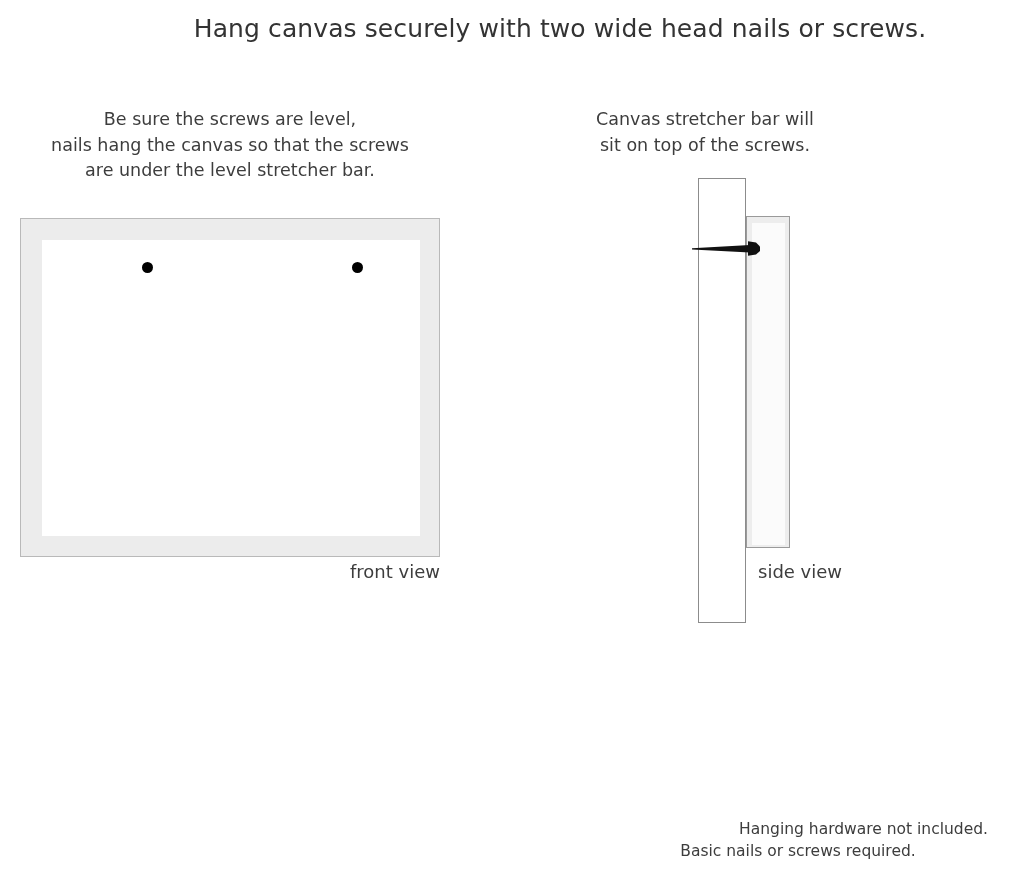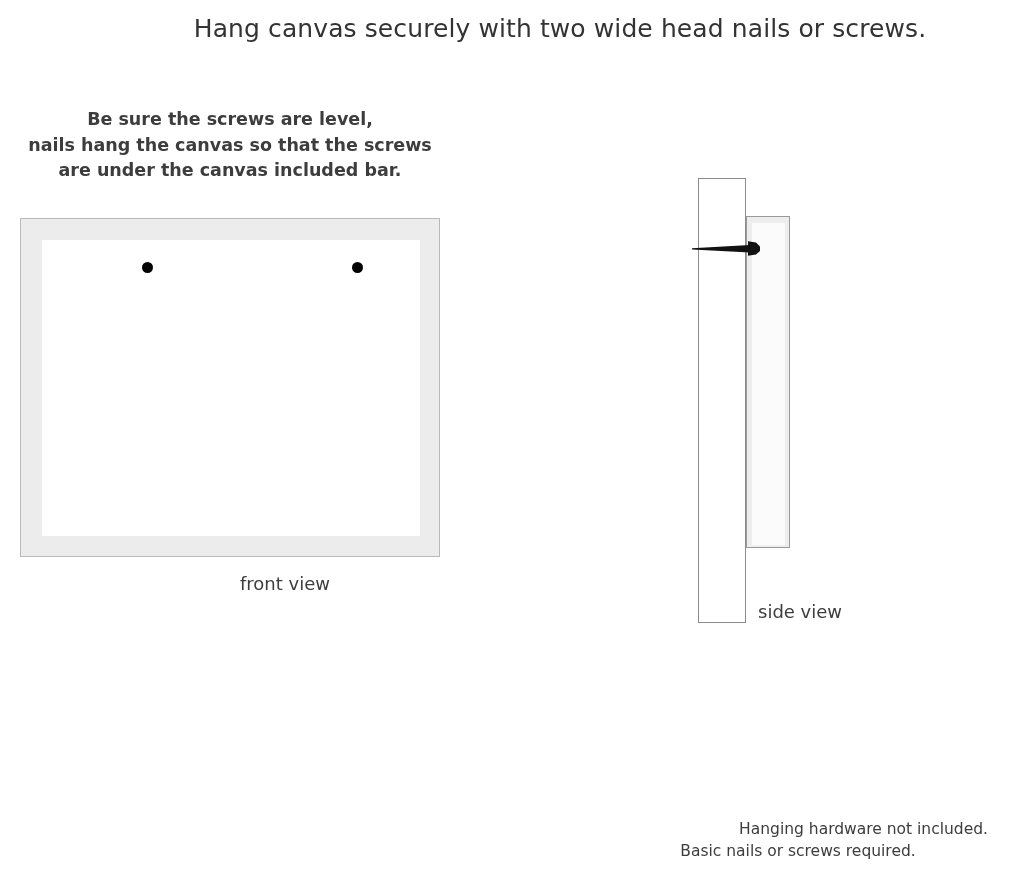--- a/index.html
+++ b/index.html
@@ -36,21 +36,21 @@
     color: #333333;
     line-height: 1.2;
     padding-left: 48px;
   }
 
   
   .caption {
     position: absolute;
     text-align: center;
     font-size: 17.5px;
-    font-weight: 700;
+    font-weight: 400;
     line-height: 25.5px;
     color: #3d3d3d;
   }
   .caption-left {
     left: 20px;
     top: 107px;
     width: 420px;
   }
   .caption-right {
     left: 560px;
@@ -65,28 +65,26 @@
     font-size: 18px;
     font-weight: 400;
     color: #3d3d3d;
     line-height: 1;
     white-space: nowrap;
   }
   .label-front {
     left: 240px;
     top: 563px;
     width: 200px;
-    text-align: left;
-    margin-top: 12px;
+    text-align: right;
   }
   .label-side {
     left: 758px;
     top: 563px;
     text-align: right;
-    margin-top: 40px;
   }
 
   
   .front-view {
     position: absolute;
     left: 20px;
     top: 218px;
     width: 420px;
     height: 339px;
     background: #ececec;
@@ -163,32 +161,36 @@
 </head>
 <body>
 
 <div class="stage">
 
   <div class="headline">Hang canvas securely with two wide head nails or screws.</div>
 
   <div class="caption caption-left">
     <span class="cap-line">Be sure the screws are level,</span>
     <span class="cap-line">nails hang the canvas so that the screws</span>
-    <span class="cap-line">are under the canvas included bar.</span>
+    <span class="cap-line">are under the level stretcher bar.</span>
   </div>
 
   <div class="front-view">
     <div class="front-inner">
       <div class="screw-dot screw-dot-left"></div>
       <div class="screw-dot screw-dot-right"></div>
     </div>
   </div>
 
   <div class="view-label label-front">front view</div>
 
+  <div class="caption caption-right">
+    <span class="cap-line">Canvas stretcher bar will</span>
+    <span class="cap-line">sit on top of the screws.</span>
+  </div>
 
   <div class="side-view">
     <div class="side-wall"></div>
     <div class="side-canvas">
       <div class="side-canvas-inner"></div>
     </div>
     <svg class="side-screw" viewBox="0 0 80 26">
 
       <polygon points="0,12.2 58,9.0 58,16.4 0,13.6" fill="#111111"></polygon>
 

